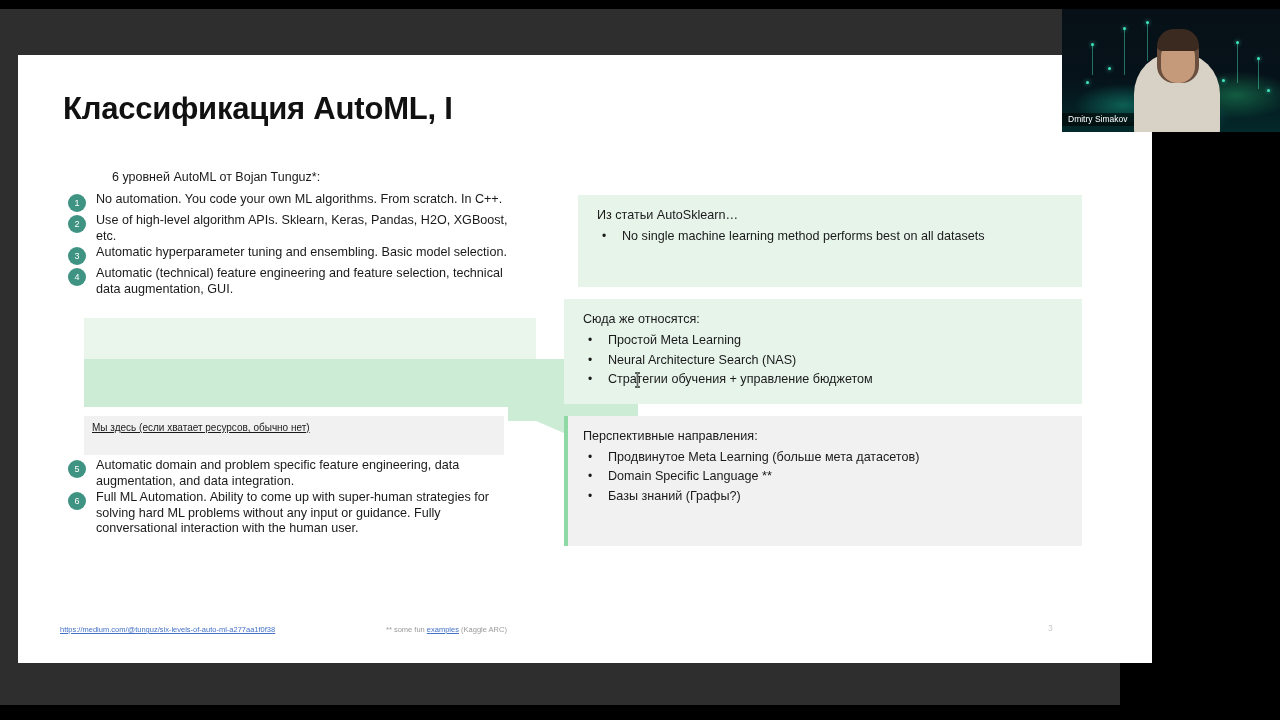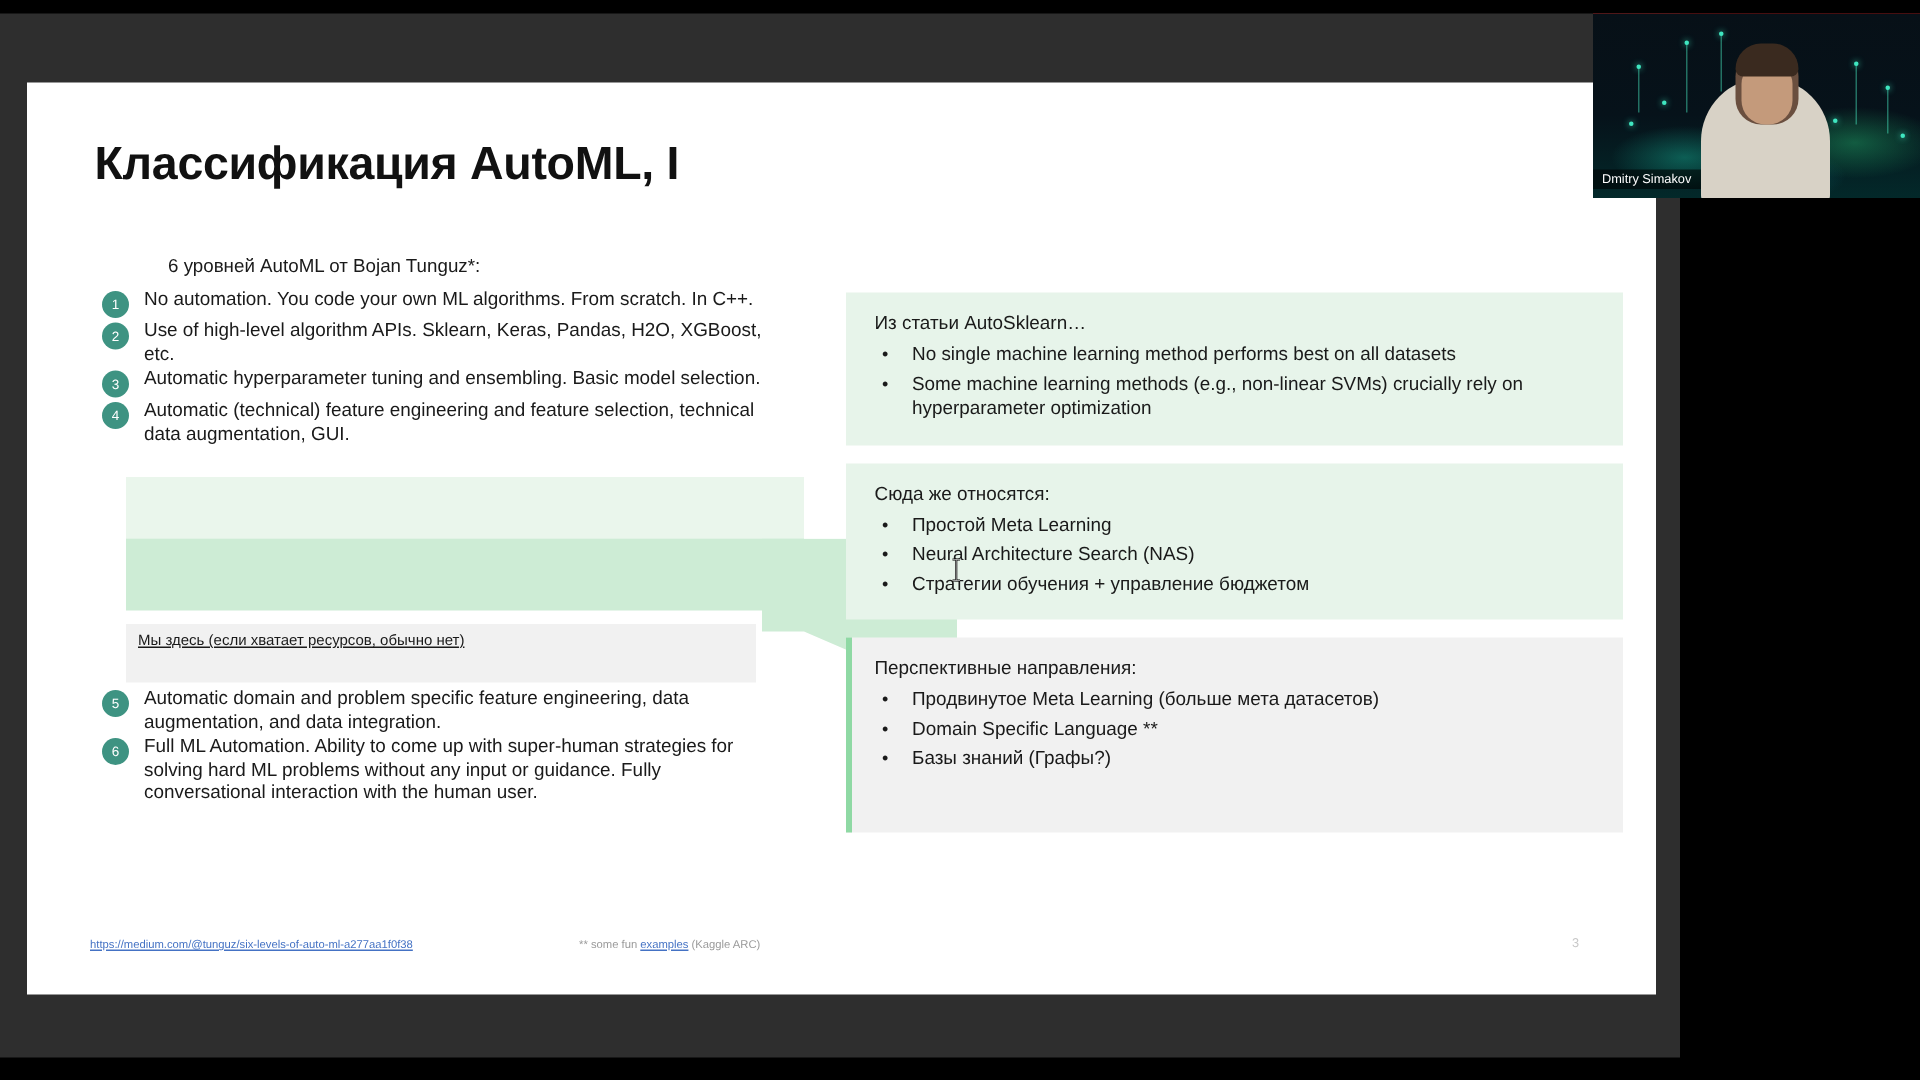--- a/index.html
+++ b/index.html
@@ -29,20 +29,21 @@
     background: #2e2e2e;
   }
   .slide {
     position: absolute;
     left: 18px;
     top: 55px;
     width: 1086px;
     height: 608px;
     background: #ffffff;
     overflow: hidden;
+    padding-left: 48px;
   }
 
   
   .slide-title {
     position: absolute;
     left: 45px;
     top: 36px;
     font-size: 31px;
     font-weight: bold;
     color: #111111;
@@ -195,21 +196,21 @@
     margin-bottom: 3px;
   }
   .rlist li::before {
     content: "\2022";
     position: absolute;
     left: 5px;
     top: 0;
     font-size: 12px;
     color: #1a1a1a;
   }
-  #rbox-1 { min-height: 92px; }
+  #rbox-1 { min-height: 92px; margin-left: 14px; }
   #rbox-2 { min-height: 86px; }
   #rbox-3 { min-height: 130px; }
 
   
   .footer-link {
     position: absolute;
     left: 42px;
     top: 570px;
     font-size: 7.5px;
     color: #4472c4;
@@ -379,21 +380,20 @@
       </div>
 
     </div>
 
     <div class="right-col">
 
       <div class="rbox green" id="rbox-1">
         <div class="rbox-title">Из статьи AutoSklearn…</div>
         <ul class="rlist">
           <li>No single machine learning method performs best on all datasets</li>
-          <li>Some machine learning methods (e.g., non-linear SVMs) crucially rely on hyperparameter optimization</li>
         </ul>
       </div>
 
       <div class="rbox green" id="rbox-2">
         <div class="rbox-title">Сюда же относятся:</div>
         <ul class="rlist">
           <li>Простой Meta Learning</li>
           <li>Neural Architecture Search (NAS)</li>
           <li>Стратегии обучения + управление бюджетом</li>
         </ul>

